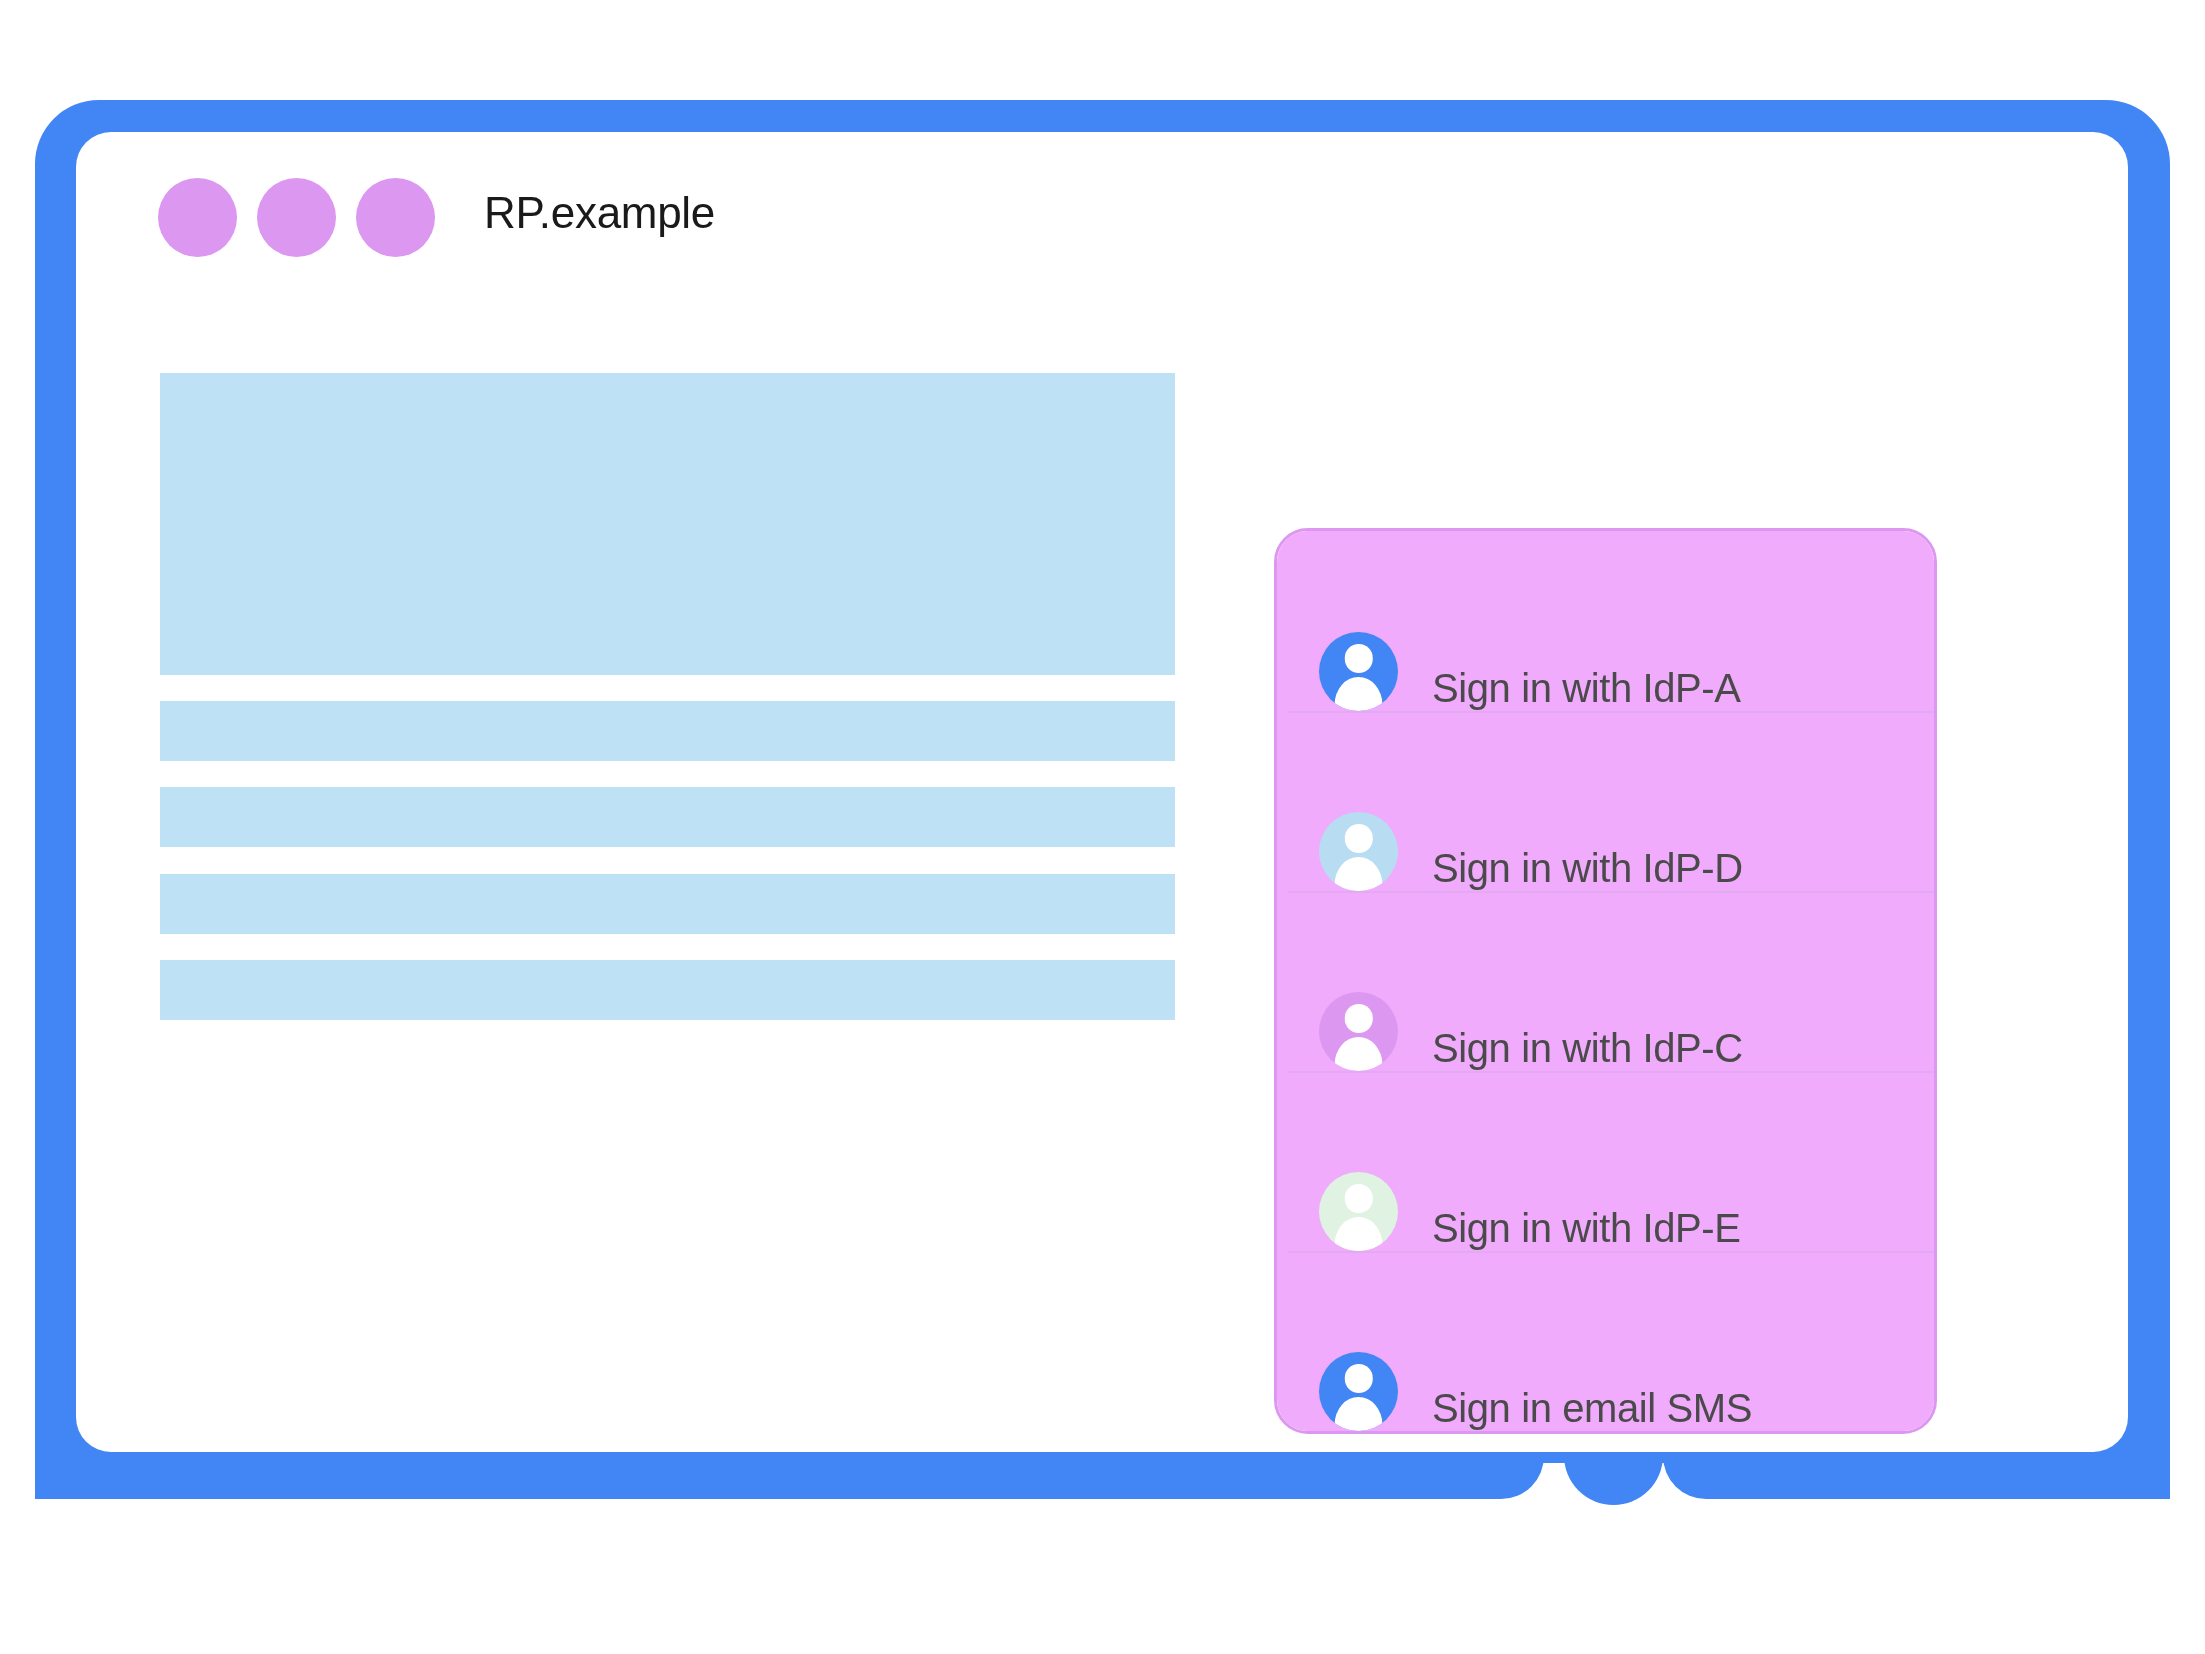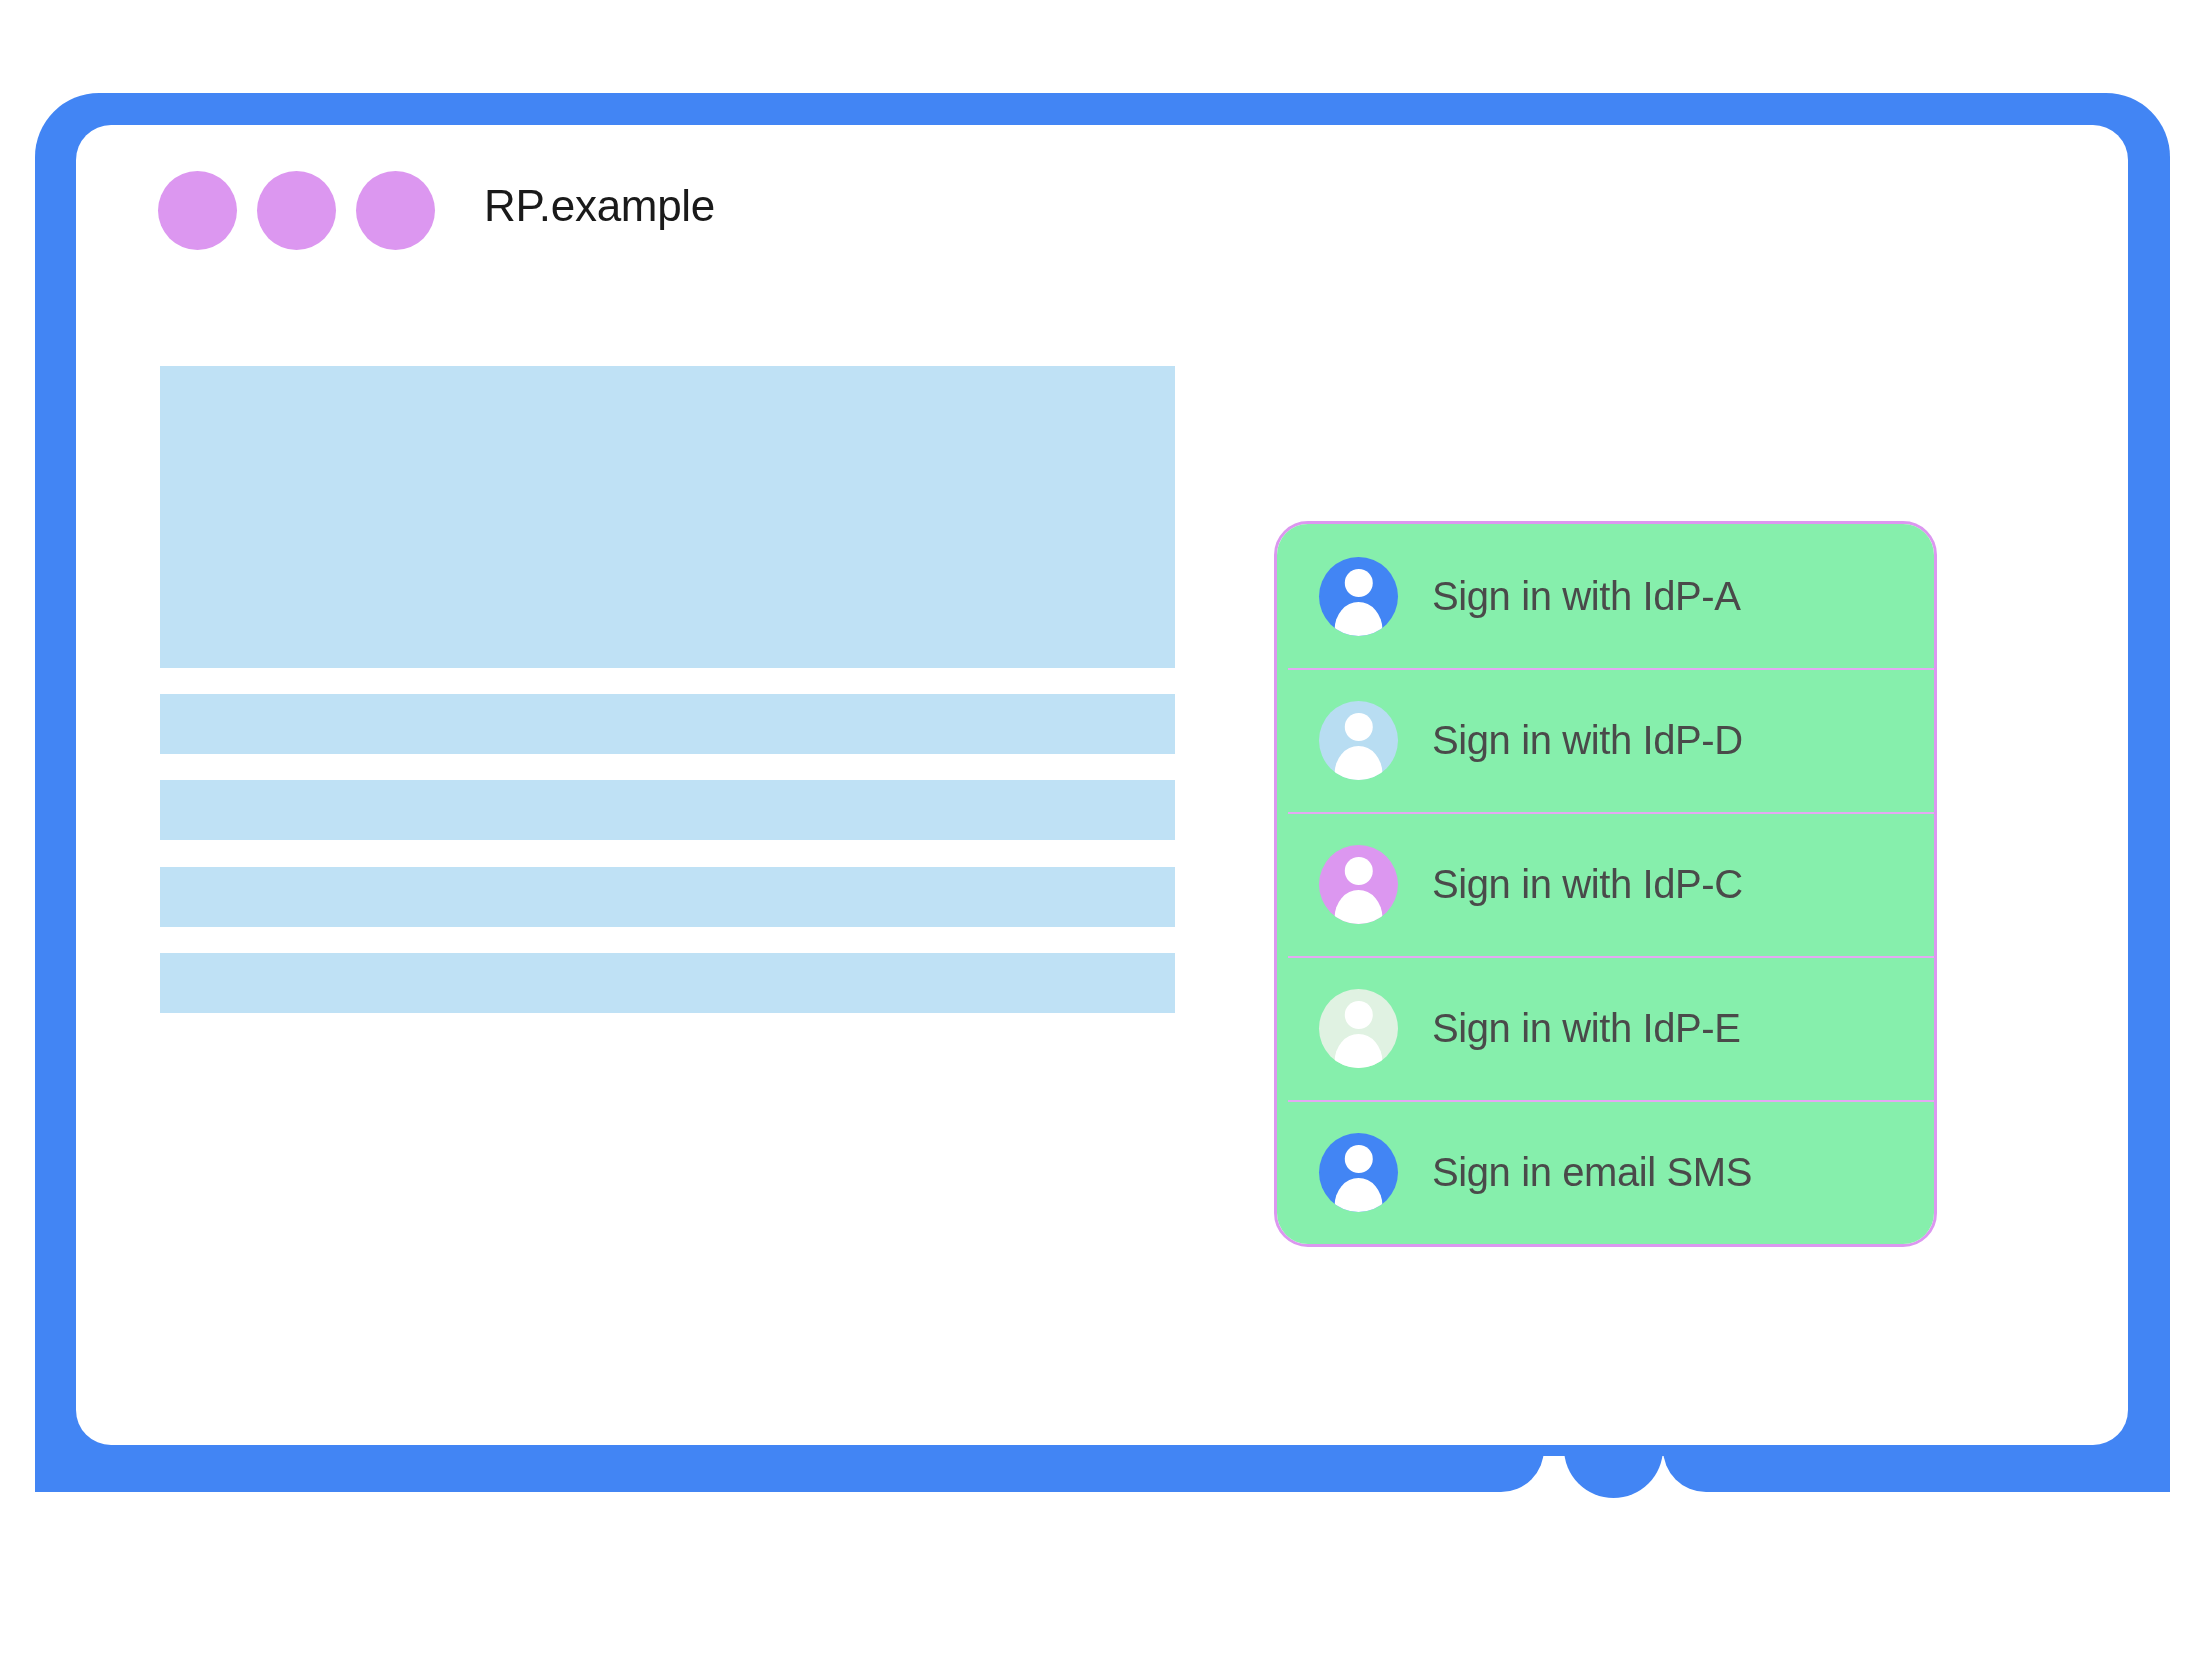--- a/index.html
+++ b/index.html
@@ -12,21 +12,21 @@
     height: 1654px;
     position: relative;
     overflow: hidden;
     font-family: "Liberation Sans", sans-serif;
   }
 
   
   #device-frame {
     position: absolute;
     left: 35px;
-    top: 93px;
+    top: 100px;
     width: 2135px;
     height: 1445px;
   }
 
   
   .shell-top {
     position: absolute;
     left: 0;
     top: 0;
     width: 2135px;
@@ -145,26 +145,26 @@
     top: 396px;
     width: 663px;
     border: 3.5px solid #dc97f0;
     border-radius: 34px;
     background: #ffffff;
     box-sizing: border-box;
     overflow: hidden;
   }
   .signin-row {
     display: flex;
-    align-items: center;
-    height: 144px;
+    align-items: flex-end;
+    height: 180px;
     padding-left: 42px;
     box-sizing: border-box;
     position: relative;
-    background: #86efac;
+    background: #f0abfc;
   }
   .signin-row + .signin-row::before {
     content: "";
     position: absolute;
     left: 10.6px;
     right: 0;
     top: 0;
     height: 1.8px;
     background: #e3aaf2;
   }

